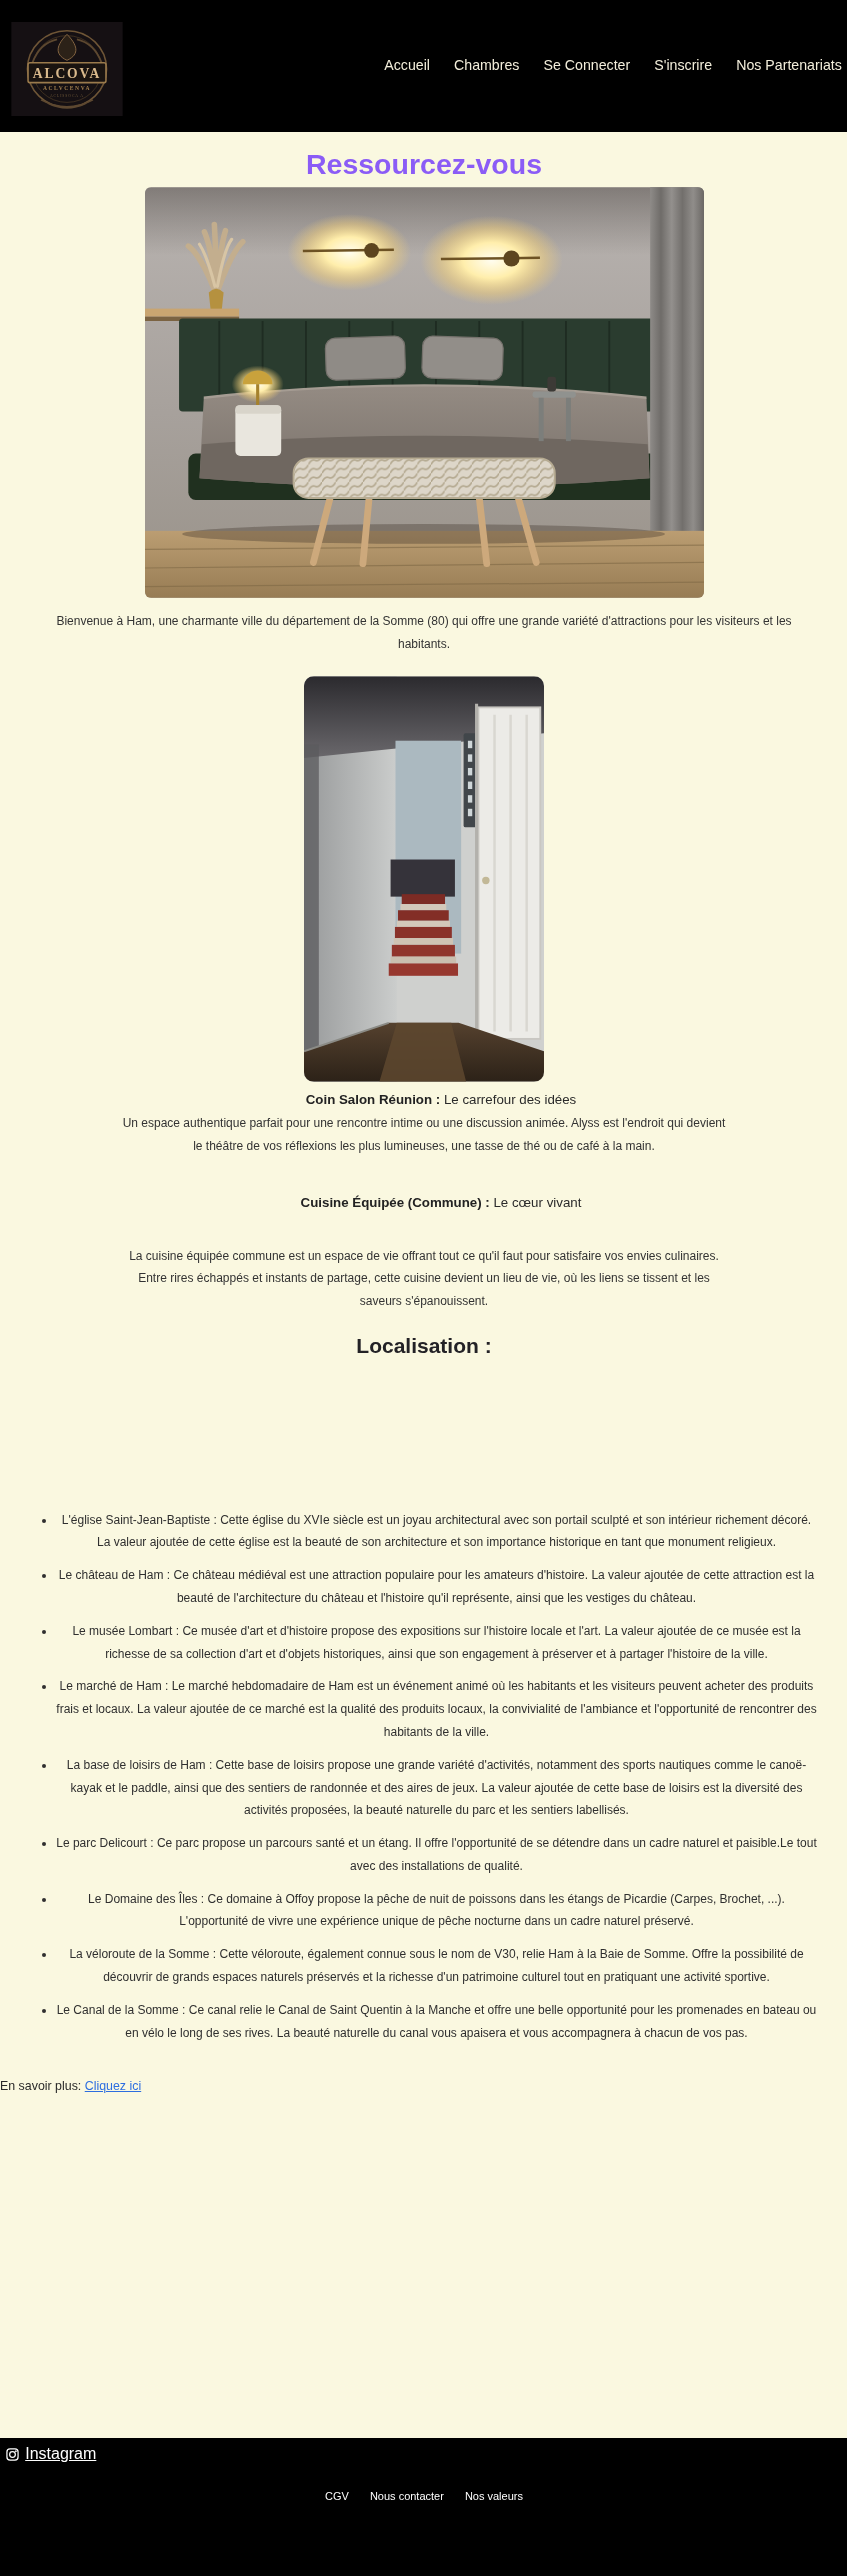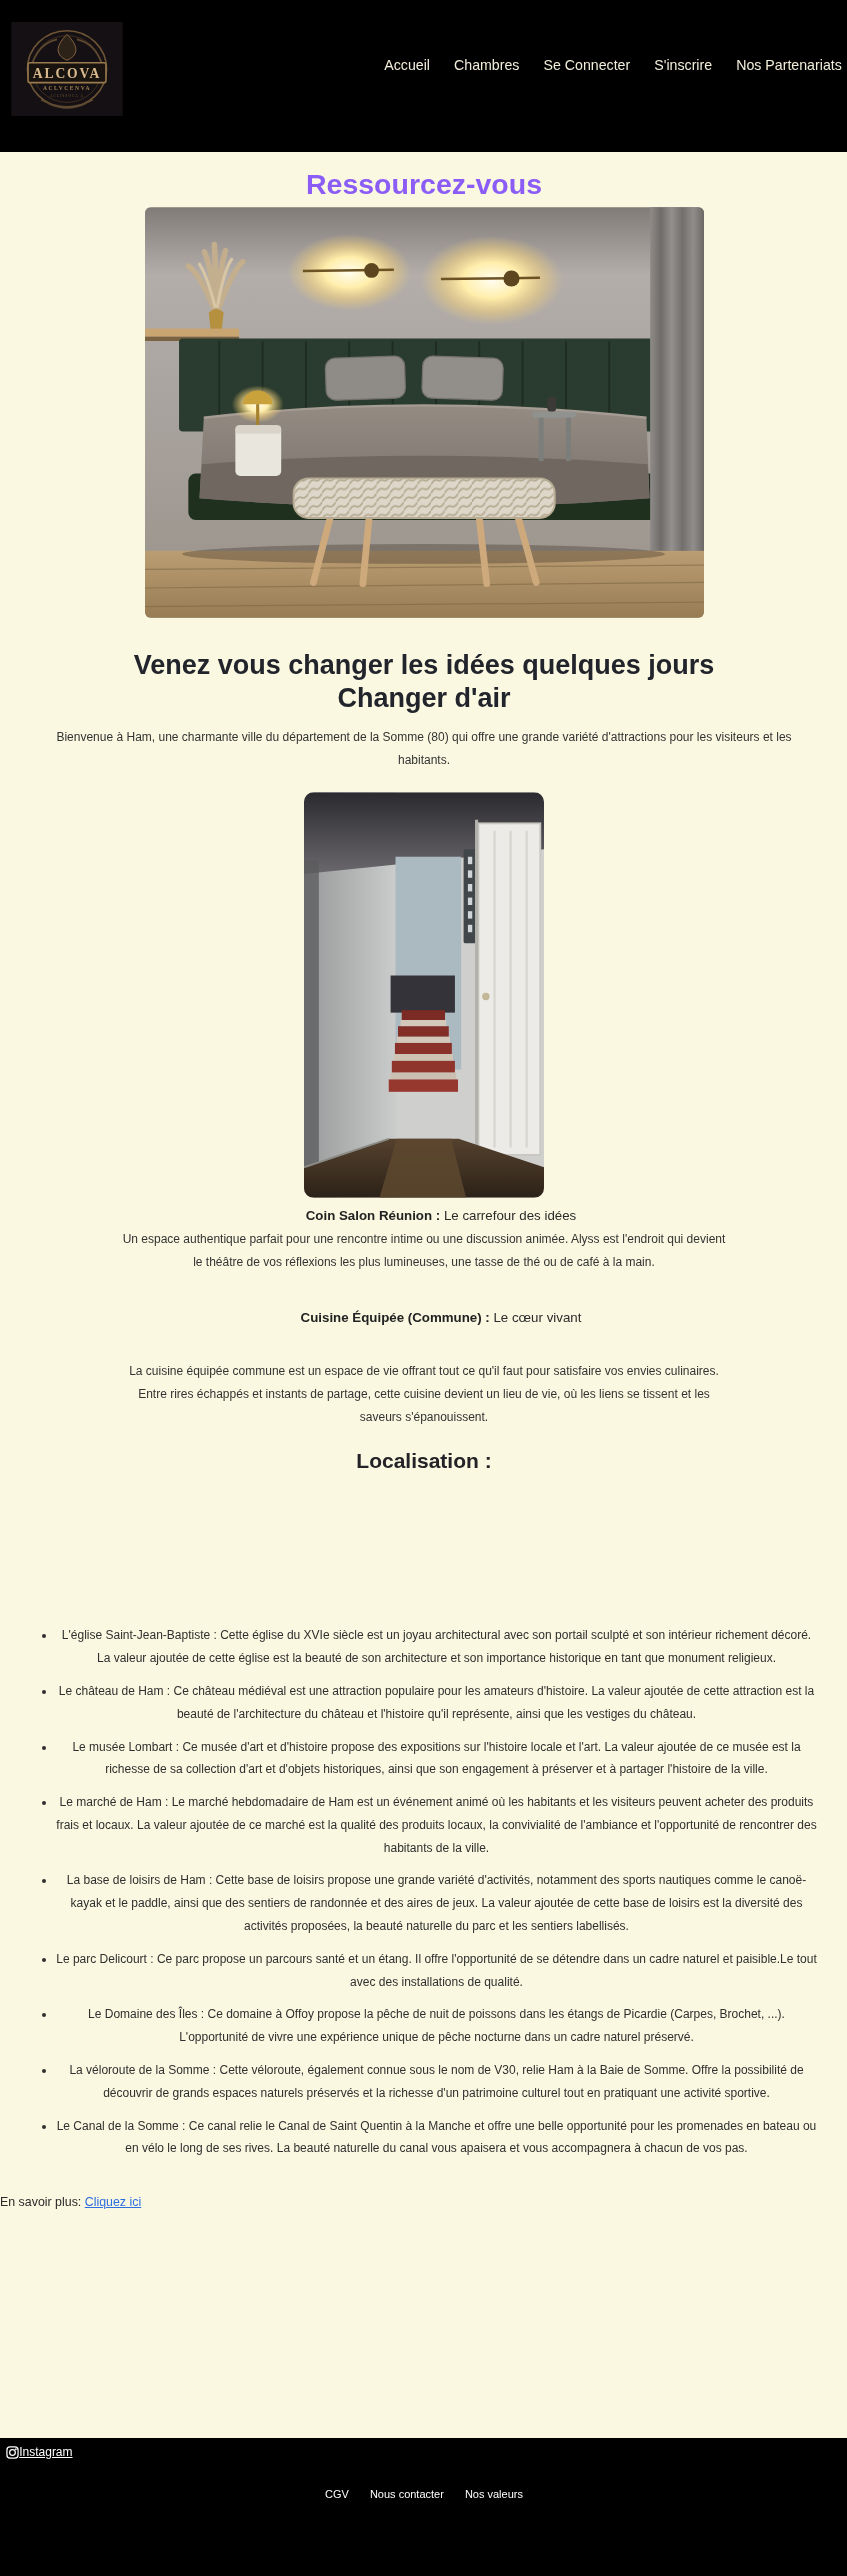--- a/index.html
+++ b/index.html
@@ -4,21 +4,21 @@
 <style>
   html { background:#faf8e0; }
   body {
     width:848px; min-height:2576px; margin:0 auto;
     background:#faf8e0;
     font-family:"Liberation Sans","DejaVu Sans",sans-serif;
     color:#2f2f2f;
     display:flex; flex-direction:column;
   }
   
-  header.site-header { background:#000; height:152px; position:relative; flex:none; }
+  header.site-header { background:#000; height:132px; position:relative; flex:none; }
   .logo-box { position:absolute; left:11px; top:22px; width:112px; height:94px; cursor:pointer; }
   nav.main-nav { position:absolute; right:6.2px; top:57px; display:flex; gap:24px; }
   nav.main-nav a { color:#f3eedb; text-decoration:none; font-size:14.2px; white-space:nowrap; }
   
   main { flex:none; }
   h1.page-title { margin:15px 0 0; text-align:center; font-size:28.5px; font-weight:bold; color:#8b5cf6; line-height:1.2; }
   .photo-frame { display:block; margin:6.2px auto 0; border-radius:6.2px; overflow:hidden; line-height:0; }
   .photo-bedroom { width:559px; height:411px; }
   .photo-hall { width:240px; height:406px; margin-top:20px; border-radius:10px; }
   h2.intro-heading { margin:31px auto 0; text-align:center; font-size:27px; font-weight:600; color:#22242c; line-height:1.2; }
@@ -30,21 +30,21 @@
   p.feature-text { margin:5px auto 0; max-width:613px; text-align:center; font-size:12px; line-height:1.9; color:#333; }
   p.feature-text.second { margin-top:35px;text-align:center; }
   h3.localisation-heading { margin:18.6px 0 0; text-align:center; font-size:21px; font-weight:bold; color:#232226; line-height:1.3; }
   .map-placeholder { height:146px; }
   ul.attractions { width:787px; margin:3.7px auto 0; padding:0 0 0 25px; box-sizing:border-box; list-style:disc; }
   ul.attractions li { text-align:center; font-size:12px; line-height:1.9; color:#2f2f2f; margin-bottom:10px; }
   p.more-line { margin:35px 0 0; text-align:left; font-size:12.4px; color:#2a2a2a; }
   p.more-line a { color:#2d6ee0; text-decoration:underline; cursor:pointer; }
   
   footer.site-footer { margin-top:auto; flex:none; background:#000; height:138px; box-sizing:border-box; padding-top:7.4px; color:#fff; }
-  a.instagram-link { display:inline-flex; align-items:center; gap:0; margin-left:6.2px; color:#fff; font-size:12px; text-decoration:underline; cursor:pointer; }
+  a.instagram-link { display:inline-flex; align-items:center; gap:6px; margin-left:6.2px; color:#fff; font-size:16px; text-decoration:underline; cursor:pointer; }
   .footer-nav { display:flex; justify-content:center; gap:21px; margin-top:27px; }
   .footer-nav a { color:#fff; font-size:11px; text-decoration:none; cursor:pointer; }
 </style>
 </head>
 <body>
 
 <header class="site-header">
   <div class="logo-box">
     <svg width="112" height="94" viewBox="0 0 180 152">
       <rect width="180" height="152" fill="#151013"></rect>
@@ -176,24 +176,20 @@
           <line x1="0" y1="645" x2="903" y2="638"></line>
       </g>
       <ellipse cx="450" cy="560" rx="390" ry="16" fill="#3b3228" opacity="0.35"></ellipse>
       <g>
         <path d="M300,498 L272,606 M362,502 L352,608 M540,502 L552,608 M602,498 L632,606" stroke="#cda97c" stroke-width="11" stroke-linecap="round"></path>
         <rect x="240" y="438" width="422" height="64" rx="24" fill="url(#weave)" stroke="#b6ab92" stroke-width="3"></rect>
       </g>
     </svg>
   </div>
 
-  <h2 class="intro-heading">
-    <span>Venez vous changer les idées quelques jours</span>
-    <span>Changer d'air</span>
-  </h2>
 
   <p class="intro-text">Bienvenue à Ham, une charmante ville du département de la Somme (80) qui offre une grande variété d'attractions pour les visiteurs et les habitants.</p>
 
   <div class="photo-frame photo-hall">
     <svg width="240" height="406" viewBox="0 0 388 655">
       <defs>
         <linearGradient id="ceilg" x1="0" y1="0" x2="0" y2="1">
           <stop offset="0" stop-color="#2b2a2e"></stop>
             <stop offset="1" stop-color="#6a686c"></stop>
         </linearGradient>

